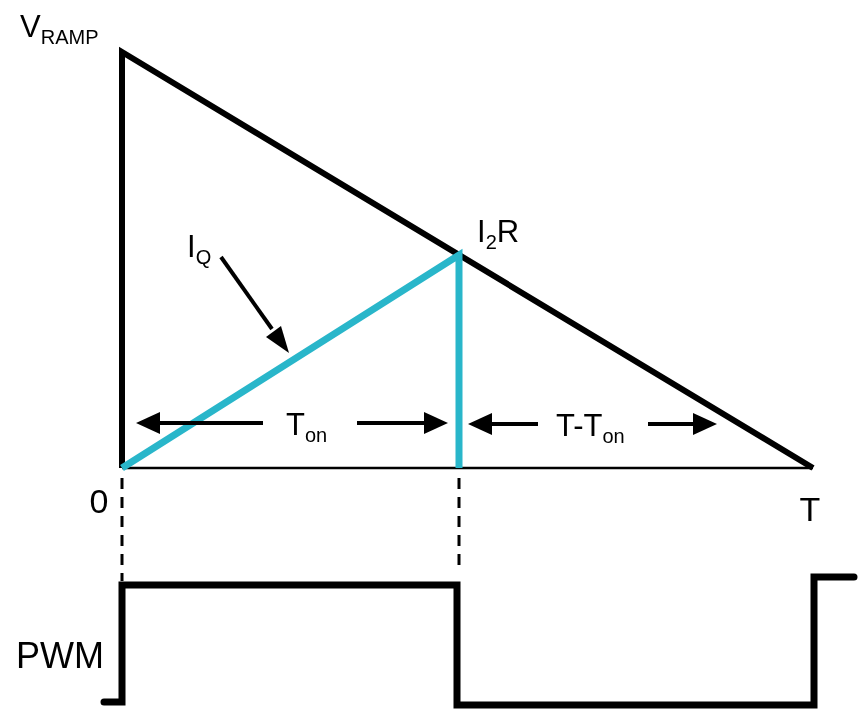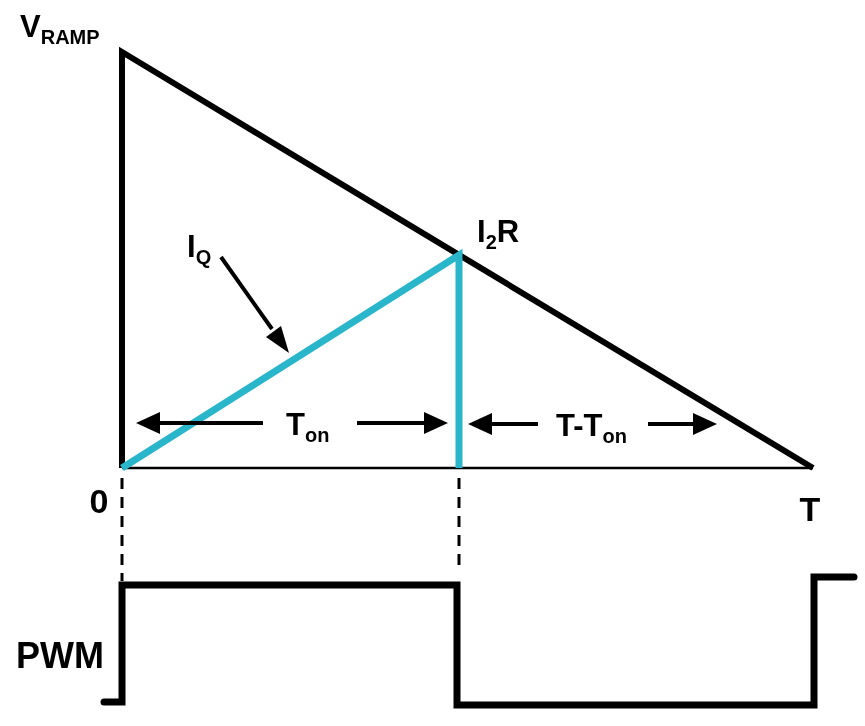--- a/index.html
+++ b/index.html
@@ -8,21 +8,20 @@
     background: #ffffff;
     width: 865px;
     height: 726px;
     overflow: hidden;
   }
   .stage {
     position: relative;
     width: 865px;
     height: 658px;
     background: #ffffff;
-    font-weight: bold;
   }
   svg { display: block; }
   .thick   { fill: none; stroke: #000000; stroke-width: 6; stroke-linejoin: miter; }
   .thin    { fill: none; stroke: #000000; stroke-width: 2.5; }
   .hl      { fill: none; stroke-width: 7; stroke-linejoin: miter; stroke-linecap: butt; }
   .dashed  { fill: none; stroke: #000000; stroke-width: 3; stroke-dasharray: 11 8; }
   .pwm     { fill: none; stroke: #000000; stroke-width: 7; stroke-linejoin: miter; stroke-linecap: round; }
   .aline   { stroke: #000000; stroke-width: 4; fill: none; }
   .ahead   { fill: #000000; stroke: none; }
   text {

